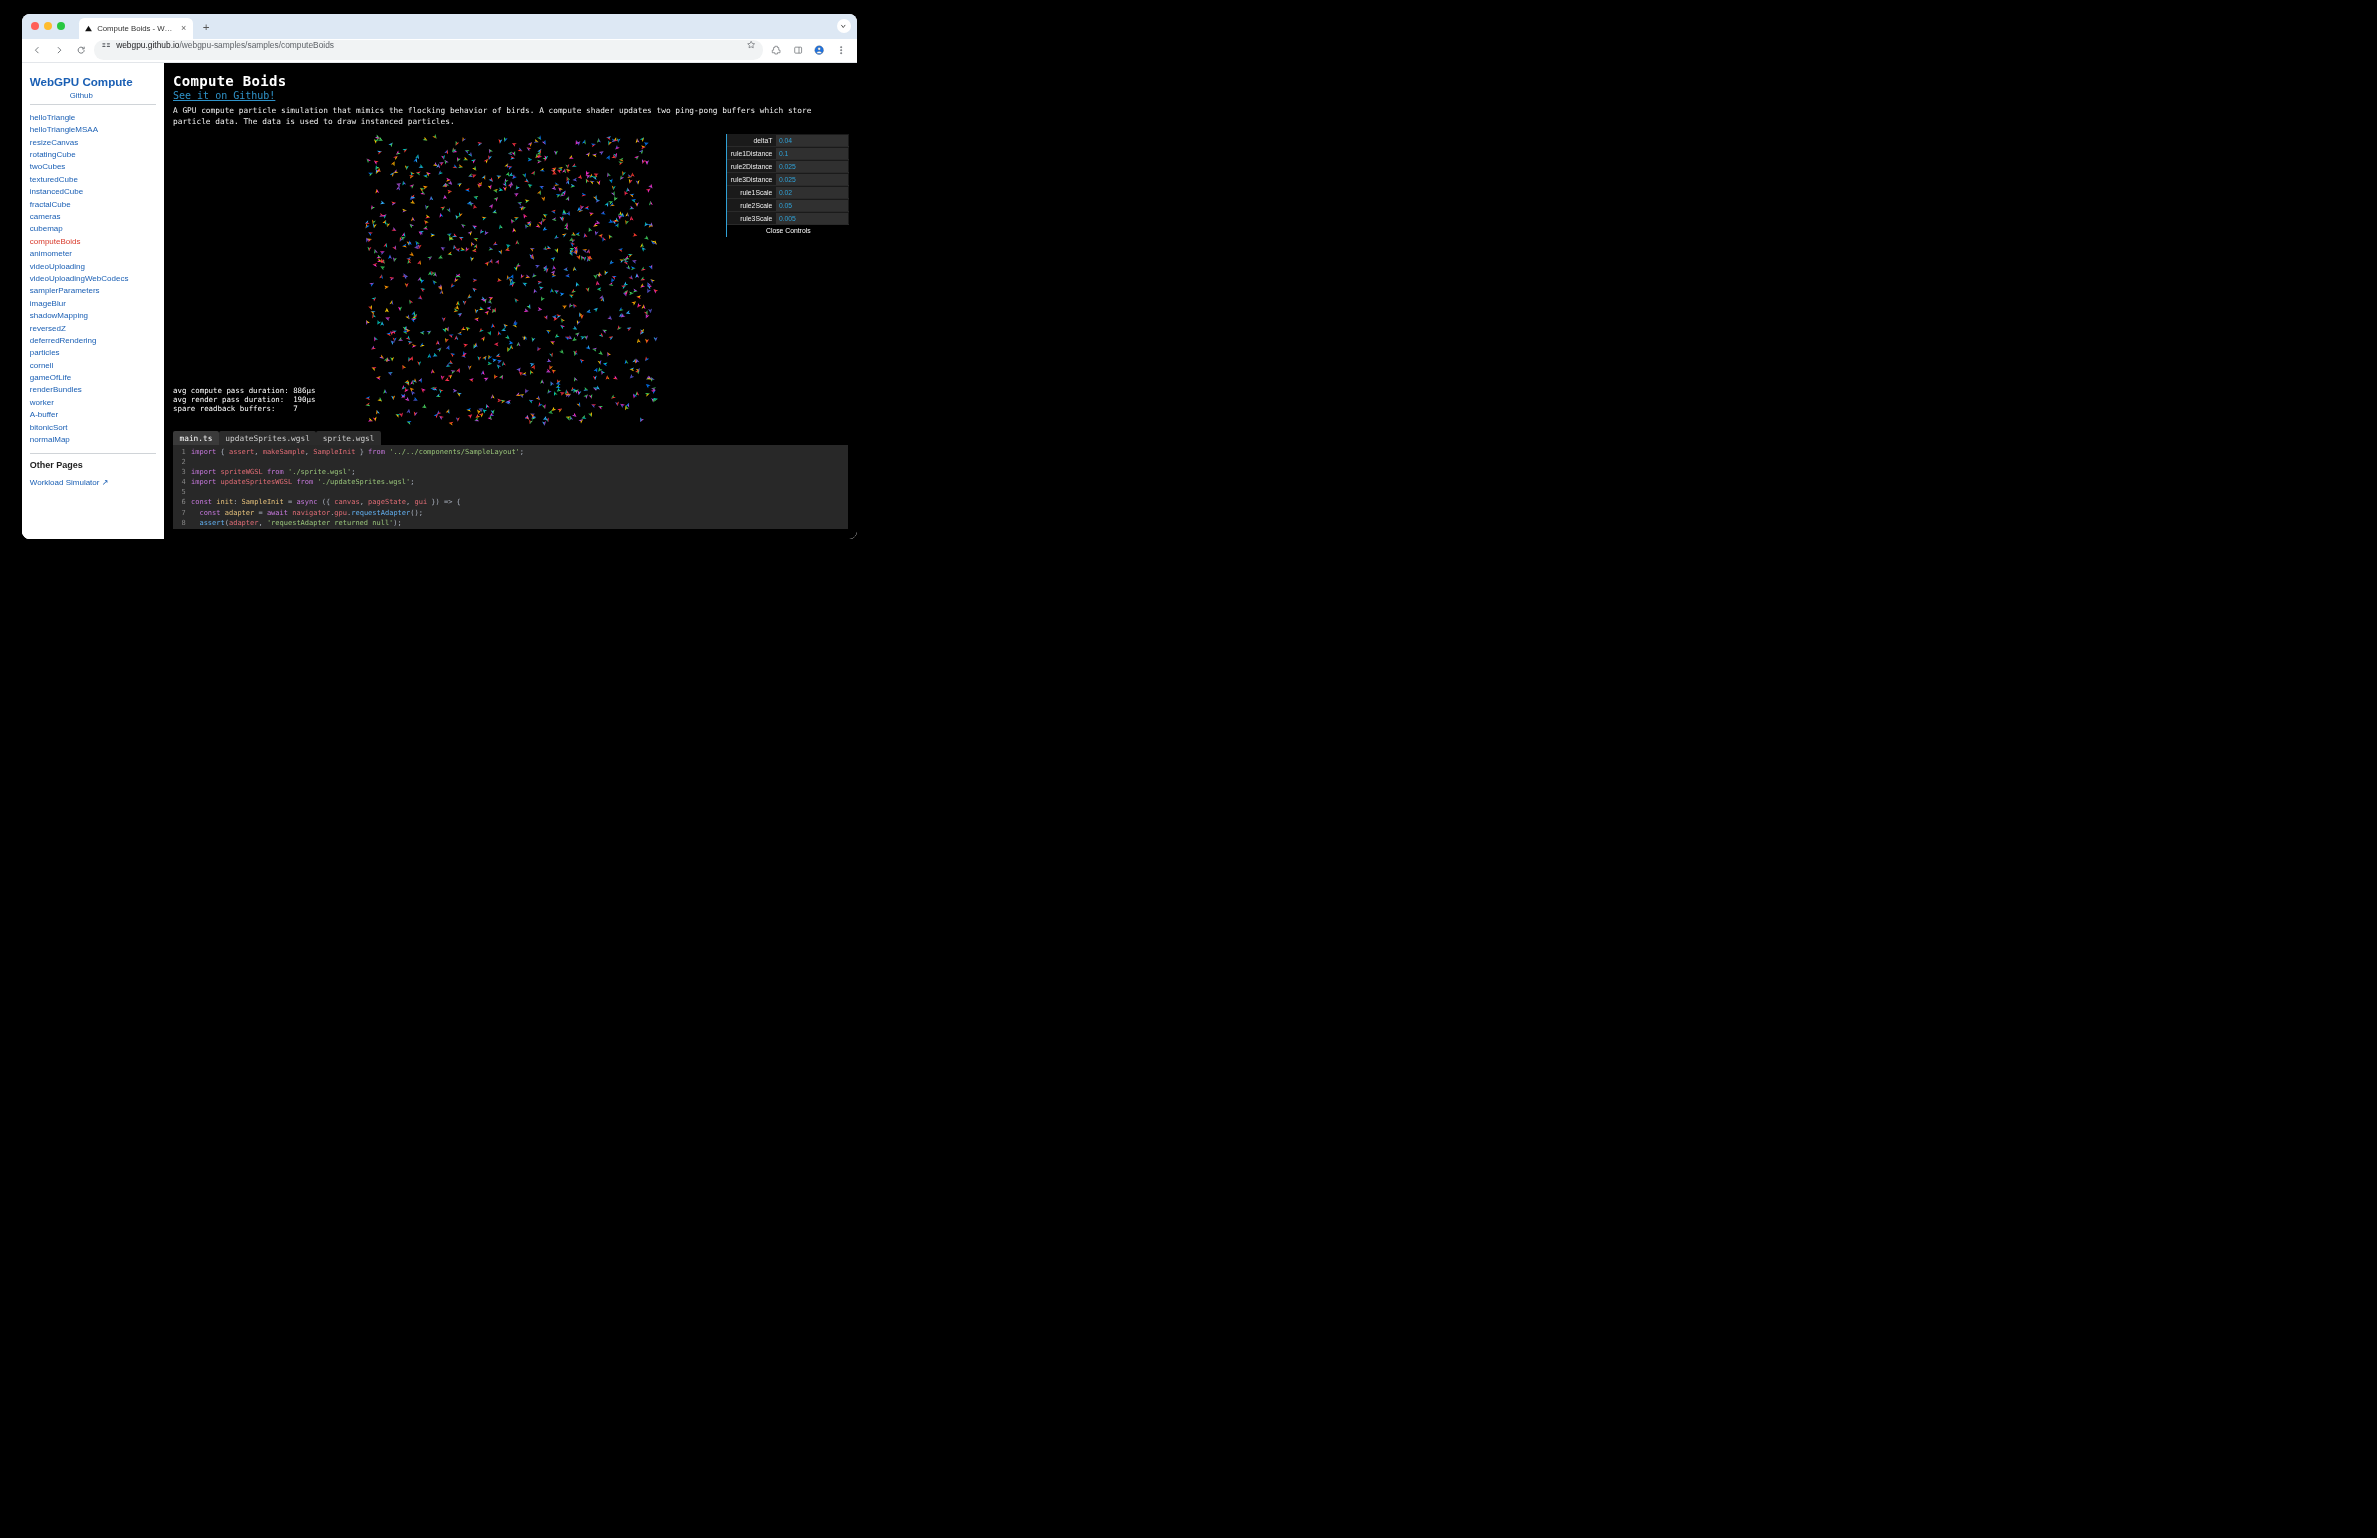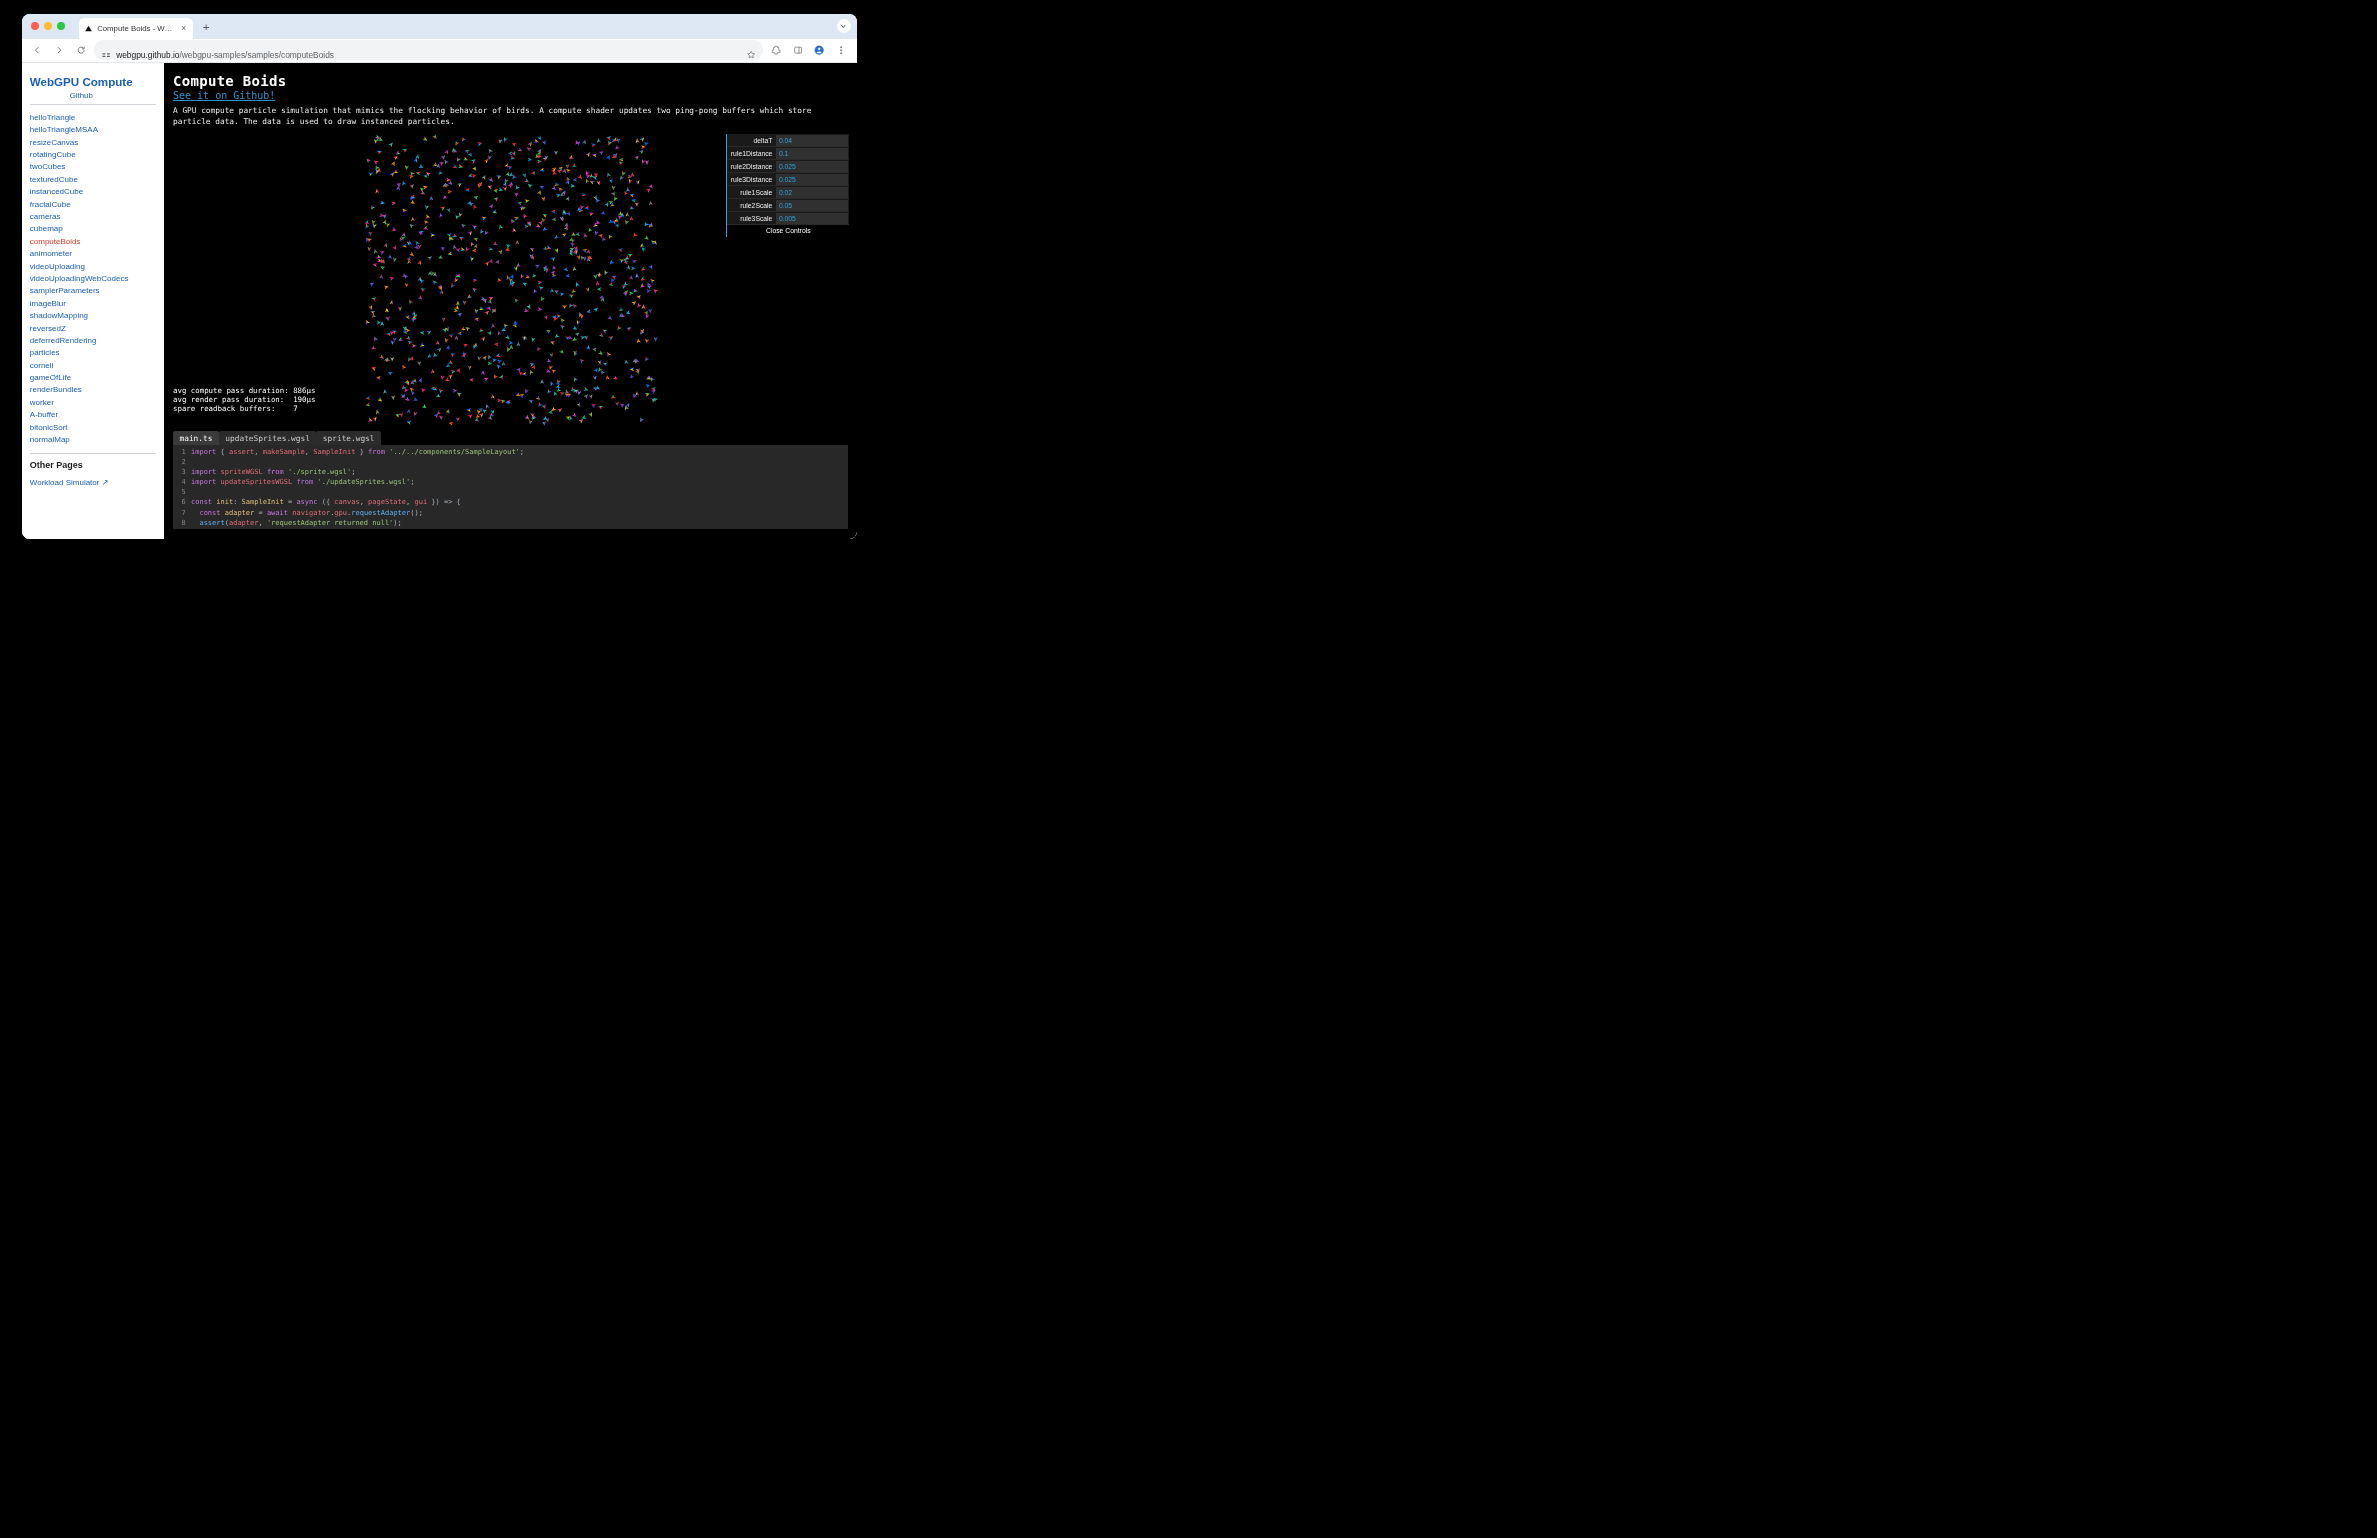--- a/index.html
+++ b/index.html
@@ -79,21 +79,21 @@
   color:#5f6368;
 }
 .tb-btn { width:18px; height:18px; display:flex; align-items:center; justify-content:center; border-radius:9px; }
 .tb-btn svg { width:10.3px; height:10.3px; stroke:#5f6368; }
 
 .omnibox {
   flex:1;
   height: 20px;
   background: #f1f3f4;
   border-radius: 9.7px;
-  display:flex; align-items:flex-end;
+  display:flex; align-items:flex-start;
   padding: 0 6.5px;
   gap: 5.2px;
   font-size: 8.4px;
   color:#202124;
 }
 .omnibox .secure { width:10.3px; height:10.3px; }
 .url-domain { color:#202124; }
 .url-path { color:#5f6368; }
 .omnibox .star { margin-left:auto; width:10.3px; height:10.3px; }
 

